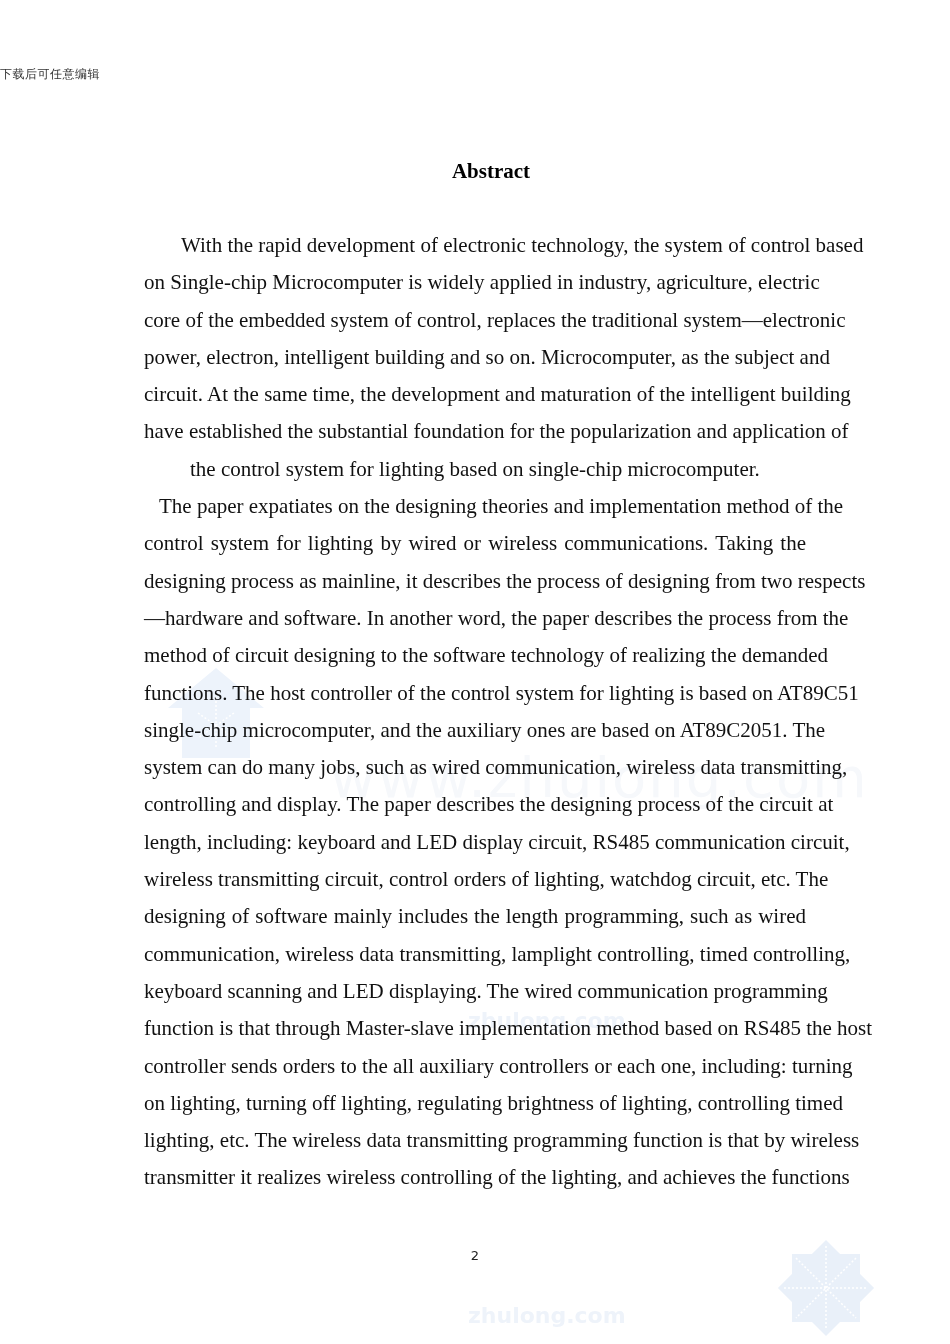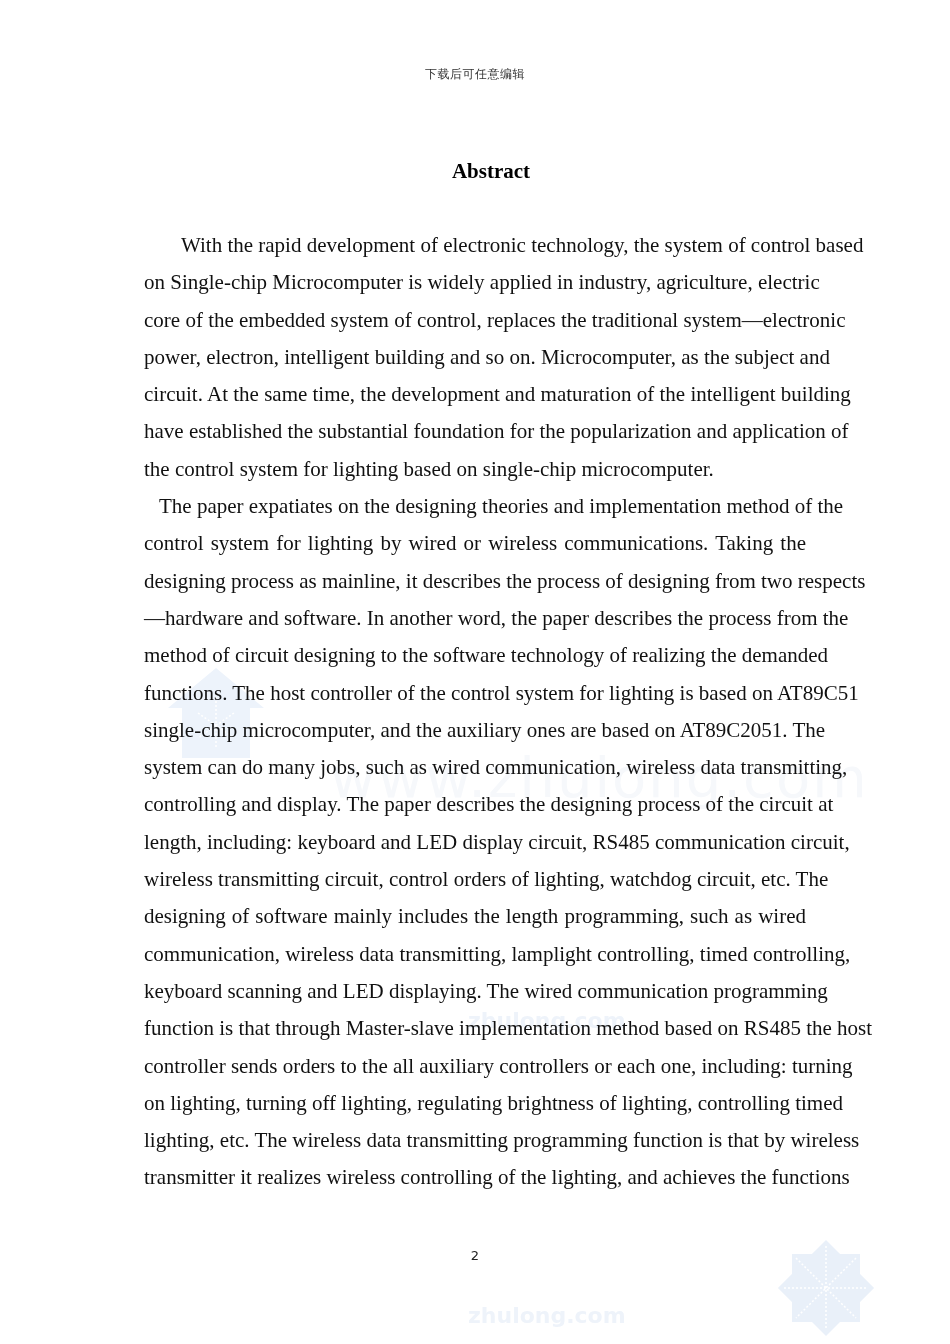--- a/index.html
+++ b/index.html
@@ -13,21 +13,20 @@
       position: relative;
       overflow: hidden;
       font-family: "Liberation Serif", "DejaVu Serif", serif;
       color: #111111;
     }
     .page-header {
       position: absolute;
       top: 66px;
       left: 0;
       width: 950px;
-      text-align: center;
       font-size: 12px;
       color: #333333;
       font-family: "DejaVu Sans", sans-serif;
       letter-spacing: 0.5px;
     }
     .title {
       position: absolute;
       top: 159px;
       left: 0;
       width: 950px;
@@ -49,20 +48,21 @@
     .line {
       display: block;
       height: 37.3px;
       white-space: nowrap;
       text-align: justify;
       text-align-last: justify;
       overflow: visible;
     }
     .line.last {
       text-align-last: left;
+      margin-left: 46px;
     }
     .line.indent1 { padding-left: 37px; }
     .line.indent2 { padding-left: 15px; }
     .page-number {
       position: absolute;
       top: 1248px;
       left: 0;
       width: 950px;
       text-align: center;
       font-size: 13px;

